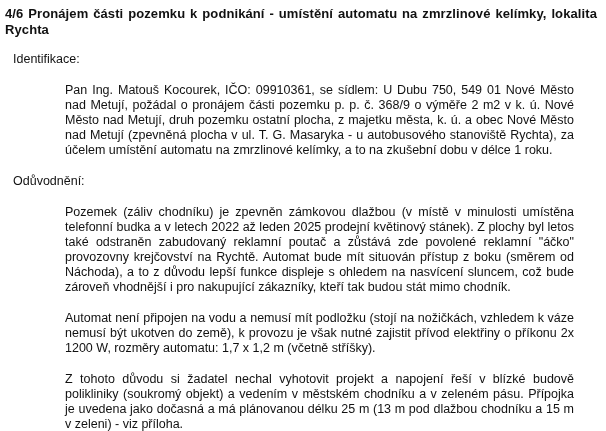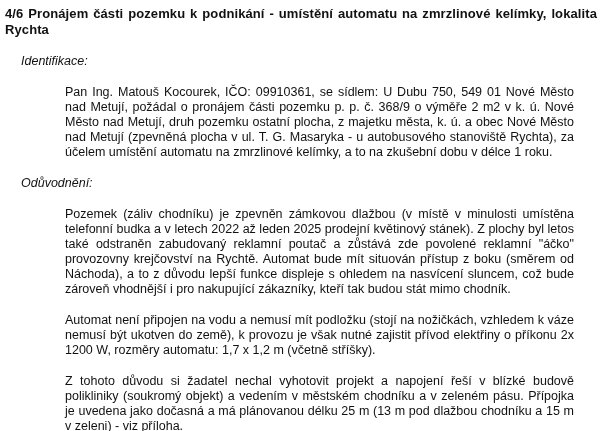--- a/index.html
+++ b/index.html
@@ -24,22 +24,21 @@
       font-size: 13px;
       font-weight: bold;
       line-height: 16px;
       text-align: justify;
       margin: 0 9px 14px 0;
       letter-spacing: 0.1px;
     }
     .section-label {
       font-size: 12.5px;
       line-height: 15px;
-      margin: 16px;
-      font-style: italic;
+      margin: 8px;
     }
     .section-paragraphs {
       margin: 6px 16px 16px 44px;
     }
     .paragraph {
       font-size: 12.5px;
       line-height: 15px;
       text-align: justify;
       margin: 16px;
     }

